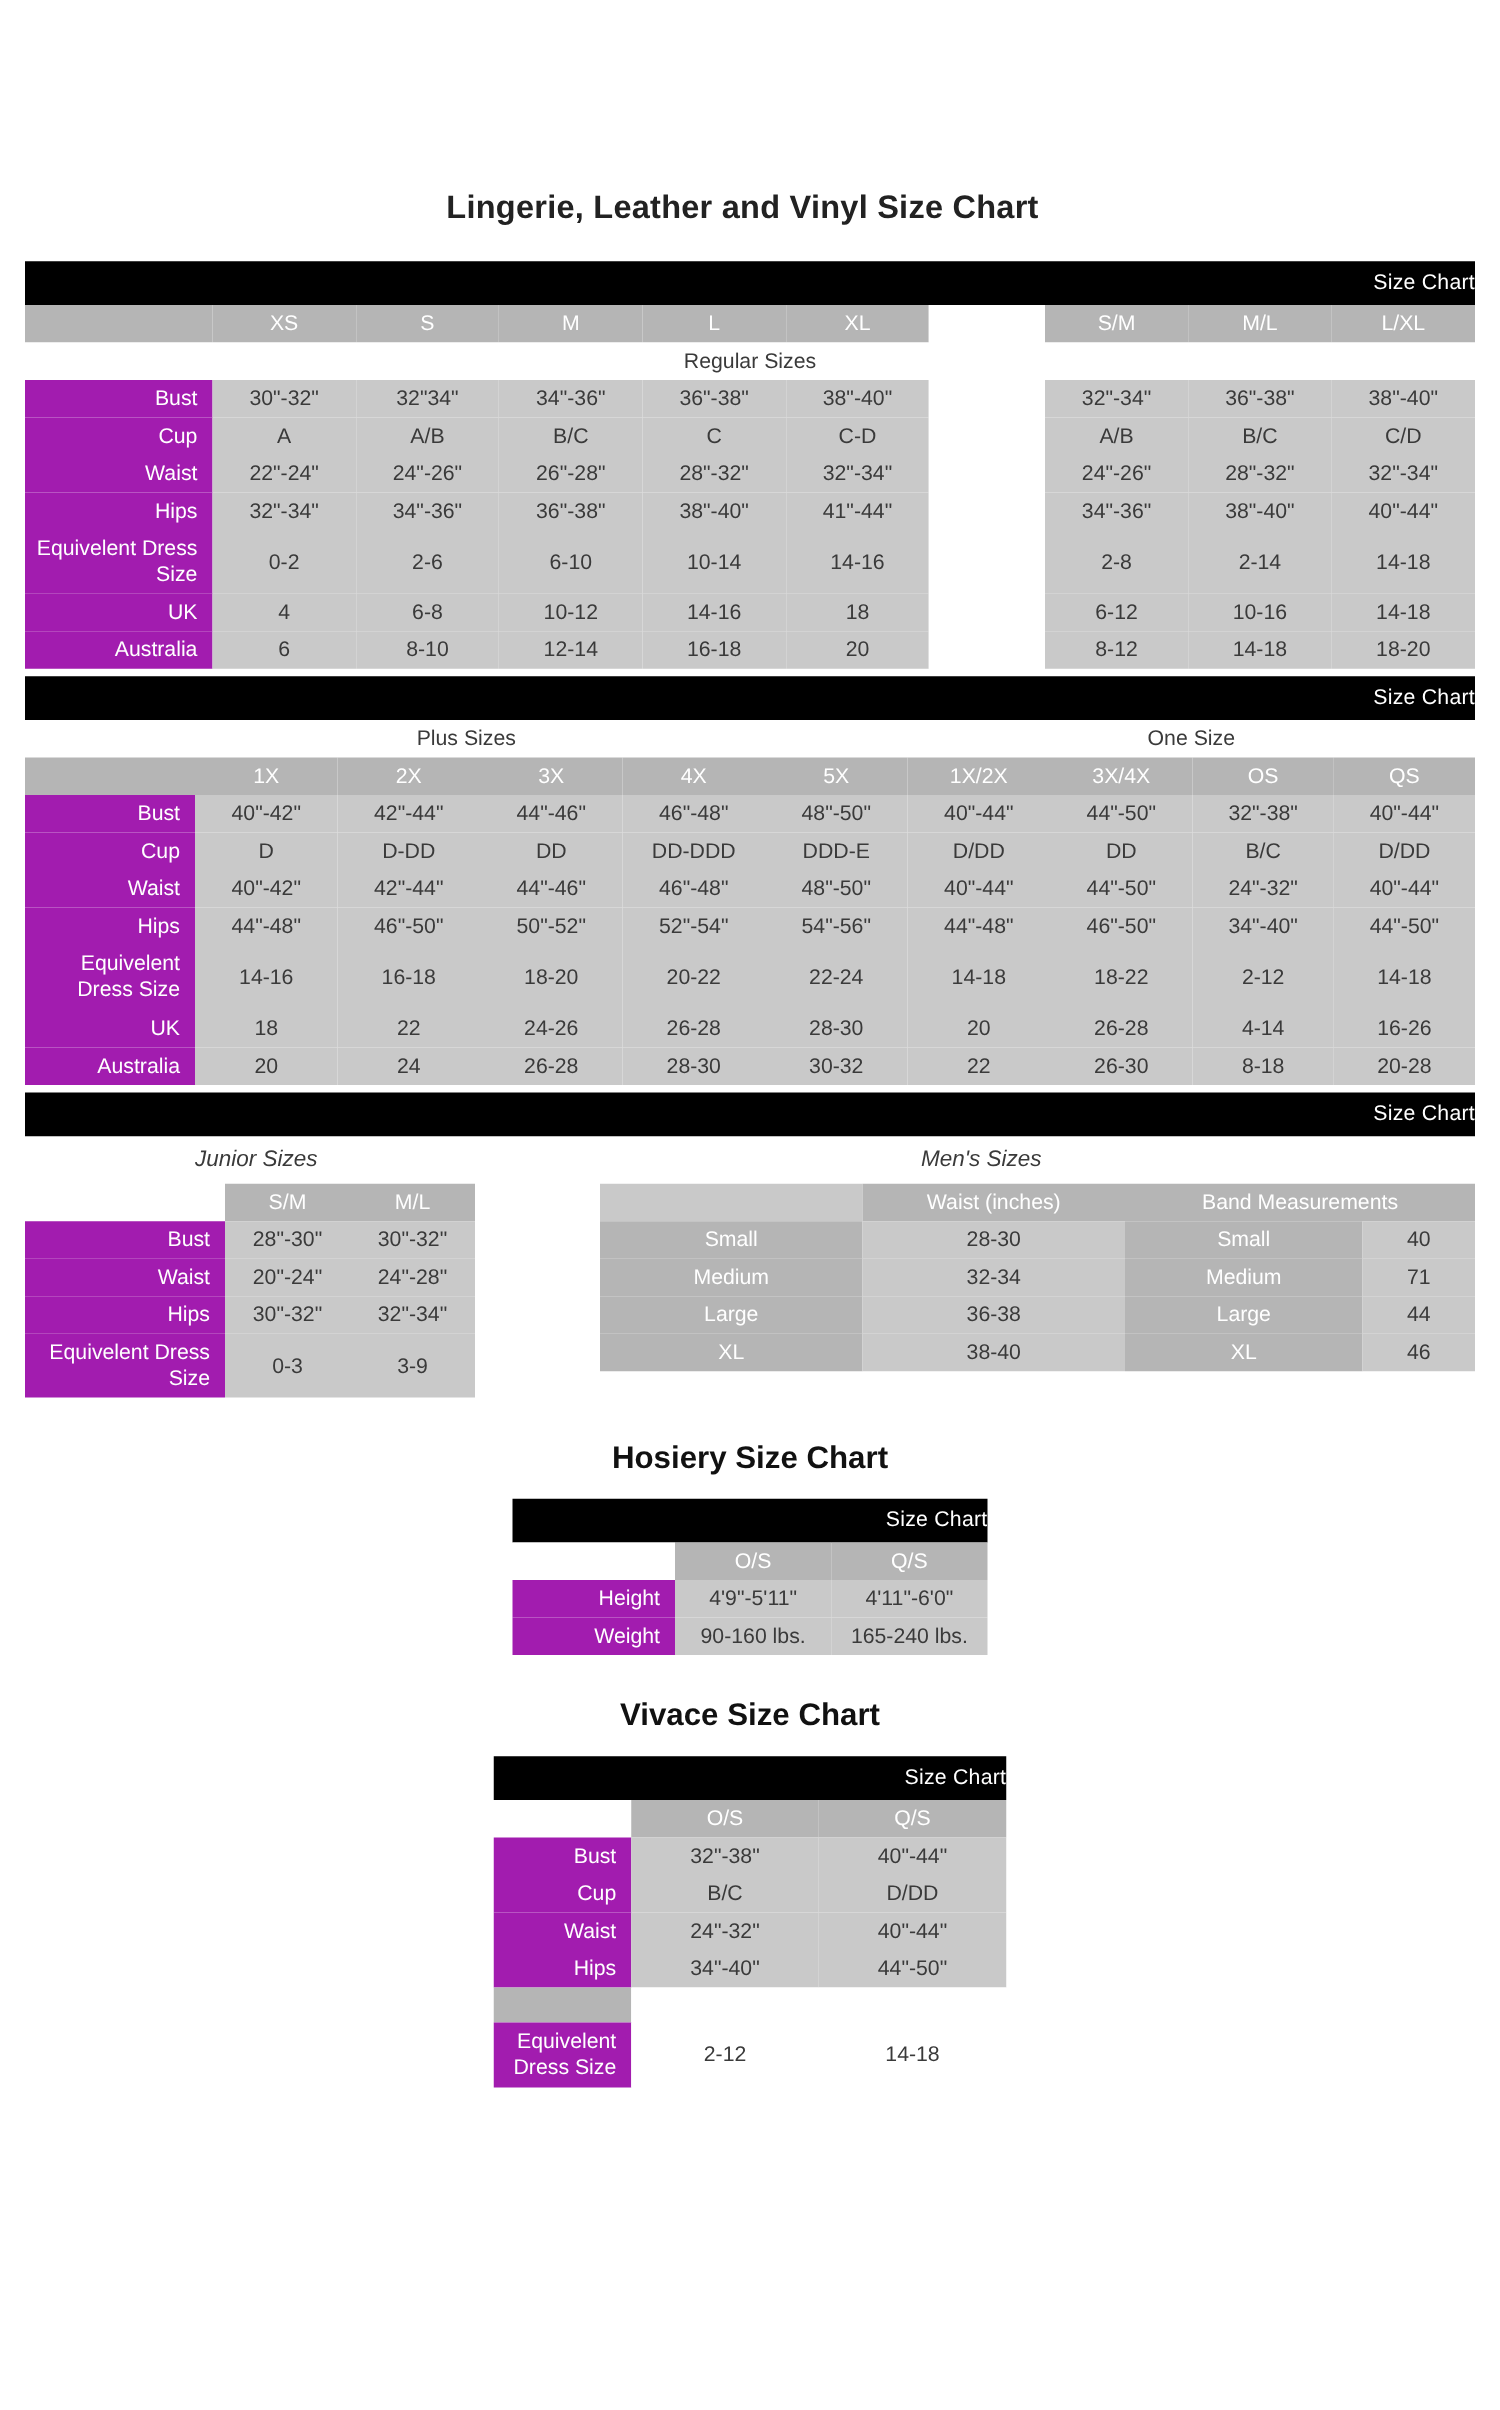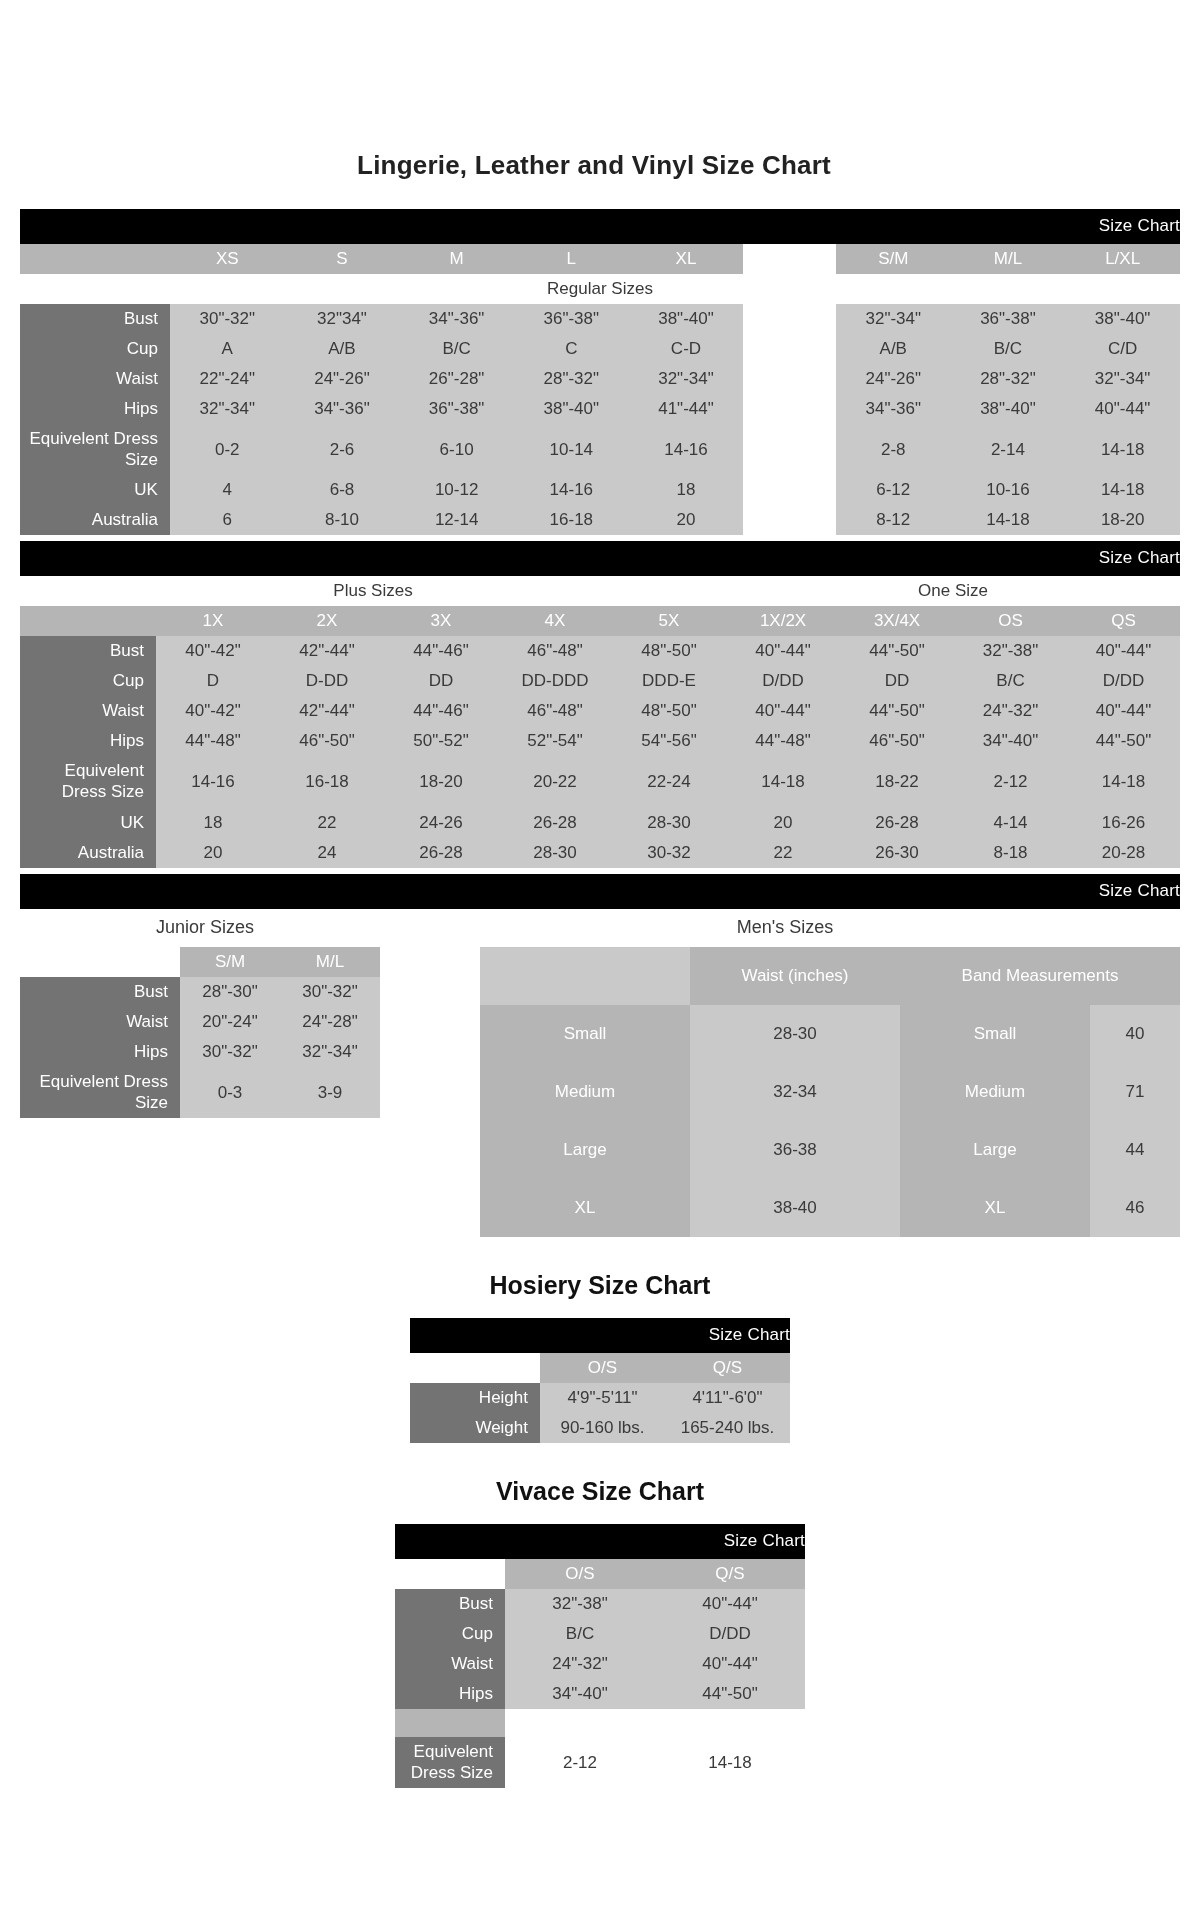--- a/index.html
+++ b/index.html
@@ -58,21 +58,21 @@
     margin: 0 auto;
   }
   .t-main td, .t-main th {
     font-size: 17px;
     font-weight: normal;
     text-align: center;
     padding: 5px 2px;
     vertical-align: middle;
   }
   .lbl {
-    background: #737373;
+    background: #a21caf;
     color: #ffffff;
     text-align: right !important;
     padding-right: 12px !important;
     font-size: 17px;
     width: 136px;
   }
   .lbl.two-line {
     line-height: 1.22;
   }
   .hdr {
@@ -102,37 +102,38 @@
     align-items: flex-start;
   }
   .jm-block {
     display: inline-block;
   }
   .jm-title {
     text-align: center;
     font-size: 18px;
     padding: 8px 0 9px 0;
     color: #3a3a3a;
+    font-style: italic;
   }
   .t-jr {
     width: 360px;
   }
   .t-jr td {
     font-size: 17px;
     text-align: center;
     padding: 5px 2px;
   }
   .t-jr .lbl { width: 160px; }
   .t-men {
     width: 700px;
   }
   .t-men td {
     font-size: 17px;
     text-align: center;
-    padding: 19px 2px;
+    padding: 5px 2px;
   }
   .men-lbl {
     background: #b5b5b5;
     color: #ffffff;
     text-align: center;
     font-size: 17px;
   }
   .men-val {
     background: #c9c9c9;
     color: #3a3a3a;

